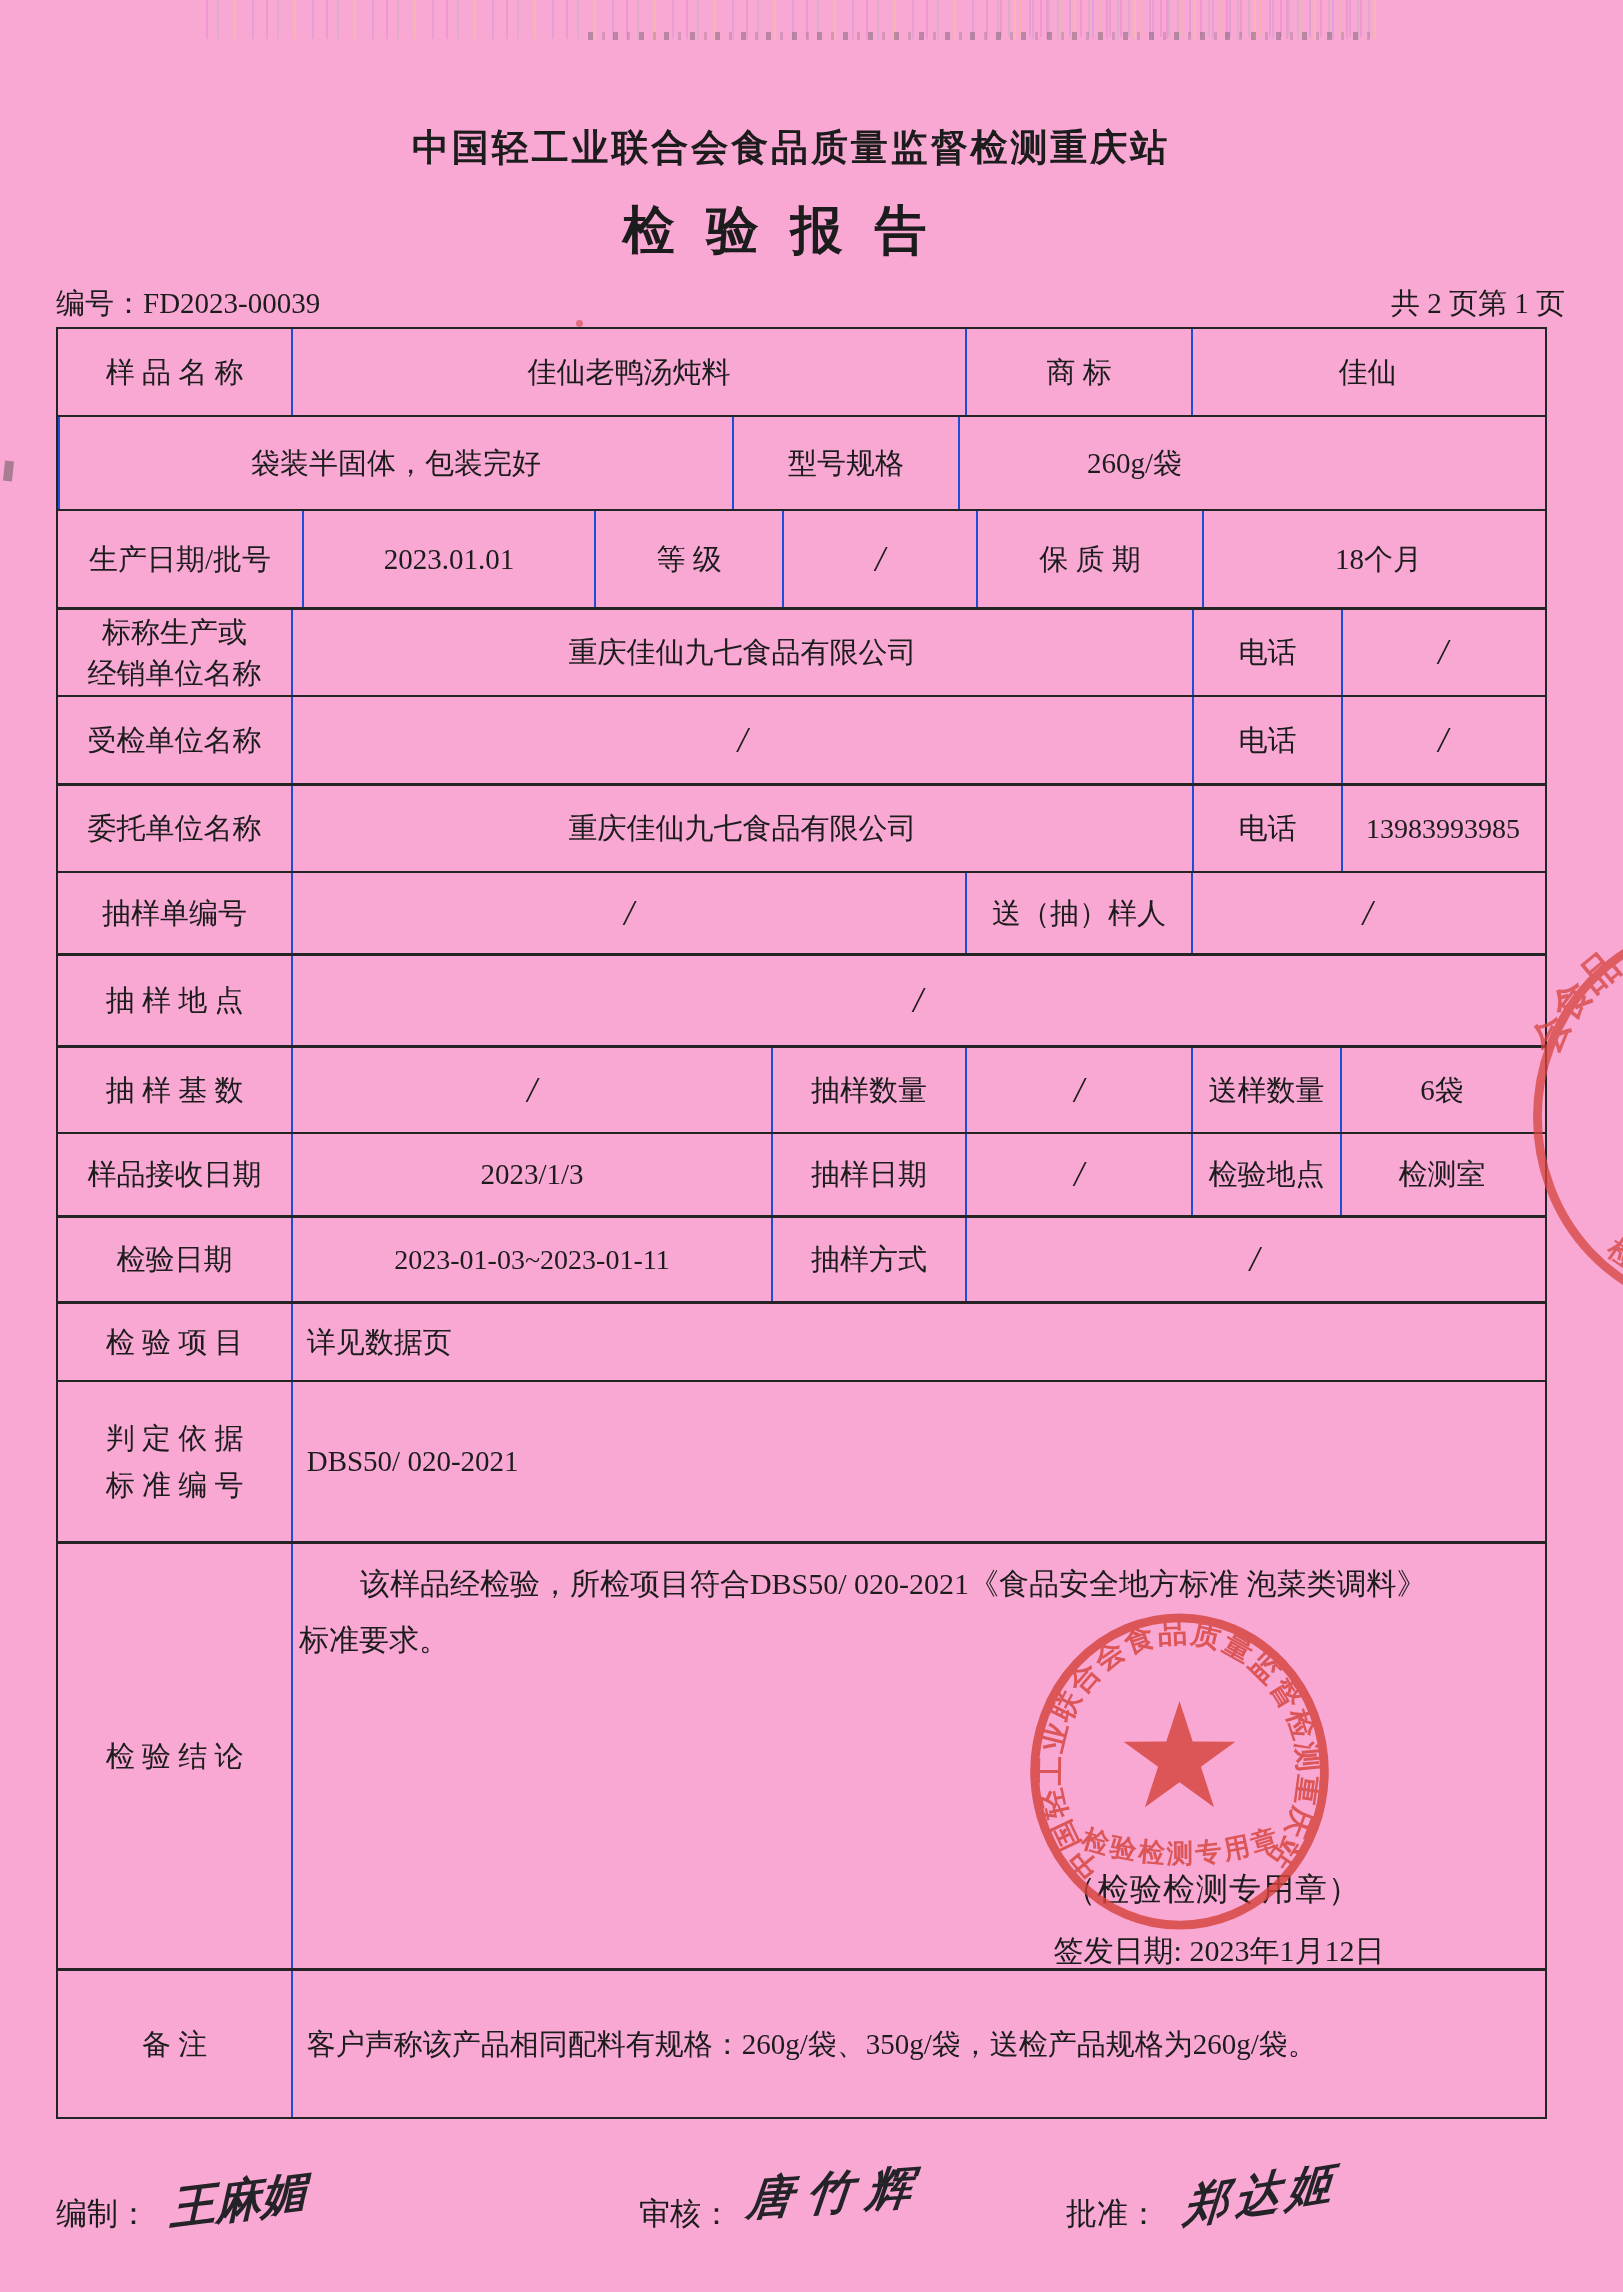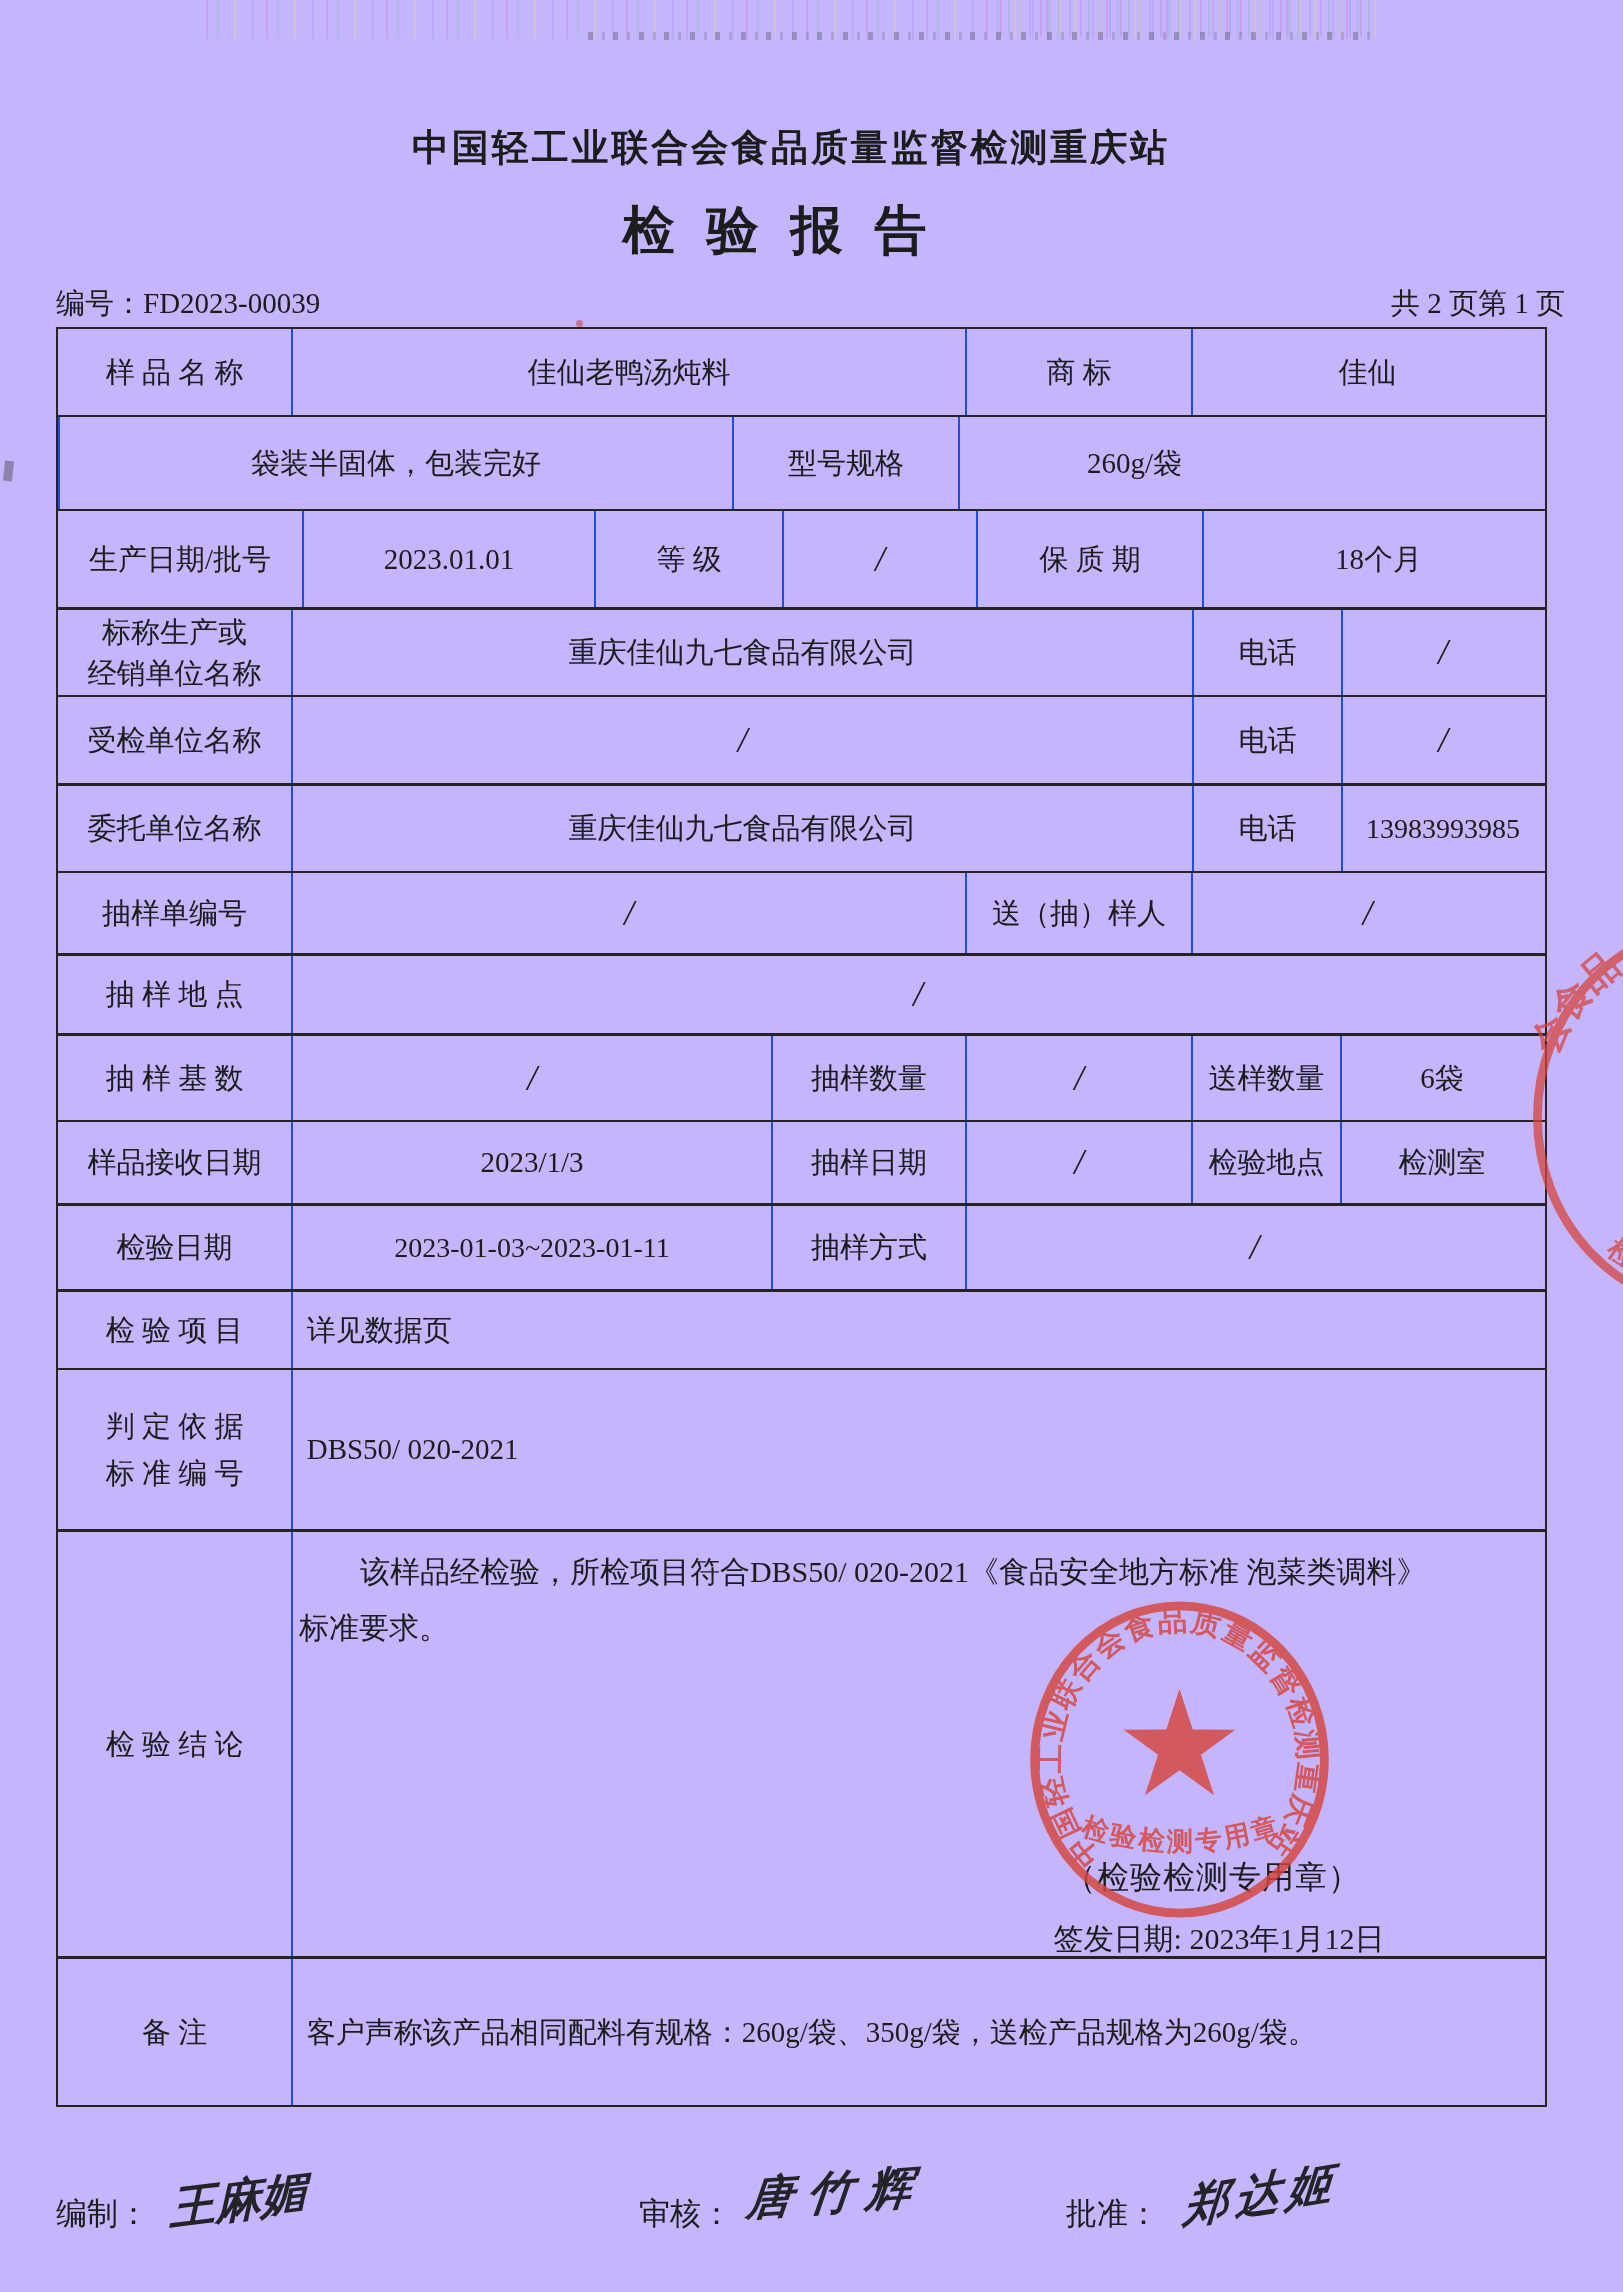--- a/index.html
+++ b/index.html
@@ -1,16 +1,16 @@
 <!DOCTYPE html>
 <html><head>
 <meta charset="utf-8">
 <style>
   html,body{margin:0;padding:0;background:#ffffff;}
-  .page{position:relative;width:1623px;height:2293px;background:#c4b5fd;overflow:hidden;
+  .page{position:relative;width:1623px;height:2293px;background:#f9a8d4;overflow:hidden;
         font-family:"Liberation Serif","DejaVu Serif",serif;color:#1c1c1c;}
   
   .noise{position:absolute;left:206px;top:0;width:1181px;height:39px;
     background:repeating-linear-gradient(90deg, rgba(216,80,200,.20) 0 2px, transparent 2px 10.8px,
       rgba(90,200,170,.18) 10.8px 12.7px, transparent 12.7px 28px, rgba(240,220,90,.28) 28px 30px,
       transparent 30px 46px, rgba(120,120,230,.16) 46px 48px, transparent 48px 60px);}
   .noise3{position:absolute;left:1000px;top:0;width:372px;height:37px;opacity:.8;
     background:repeating-linear-gradient(90deg, rgba(200,90,190,.25) 0 2px, transparent 2px 7.8px,
       rgba(90,190,160,.25) 7.8px 9.8px, transparent 9.8px 18.6px, rgba(230,210,80,.3) 18.6px 20.6px,
       transparent 20.6px 29px, rgba(110,110,220,.2) 29px 31px, transparent 31px 40px);}
@@ -125,21 +125,21 @@
       <div class="c" style="width:202px;font-size:28px">13983993985</div>
     </div>
 
     <div class="row" style="height:82px">
       <div class="c first" style="width:233px">抽样单编号</div>
       <div class="c v-slash" style="width:674px">/</div>
       <div class="c" style="width:226px">送（抽）样人</div>
       <div class="c v-slash" style="width:351px">/</div>
     </div>
 
-    <div class="row thick" style="height:80px">
+    <div class="row thick" style="height:92px">
       <div class="c first" style="width:233px">抽 样 地 点</div>
       <div class="c v-slash" style="width:1252px">/</div>
     </div>
 
     <div class="row thick" style="height:87px">
       <div class="c first" style="width:233px">抽 样 基 数</div>
       <div class="c v-slash" style="width:480px">/</div>
       <div class="c" style="width:194px">抽样数量</div>
       <div class="c v-slash" style="width:226px">/</div>
       <div class="c" style="width:149px">送样数量</div>

